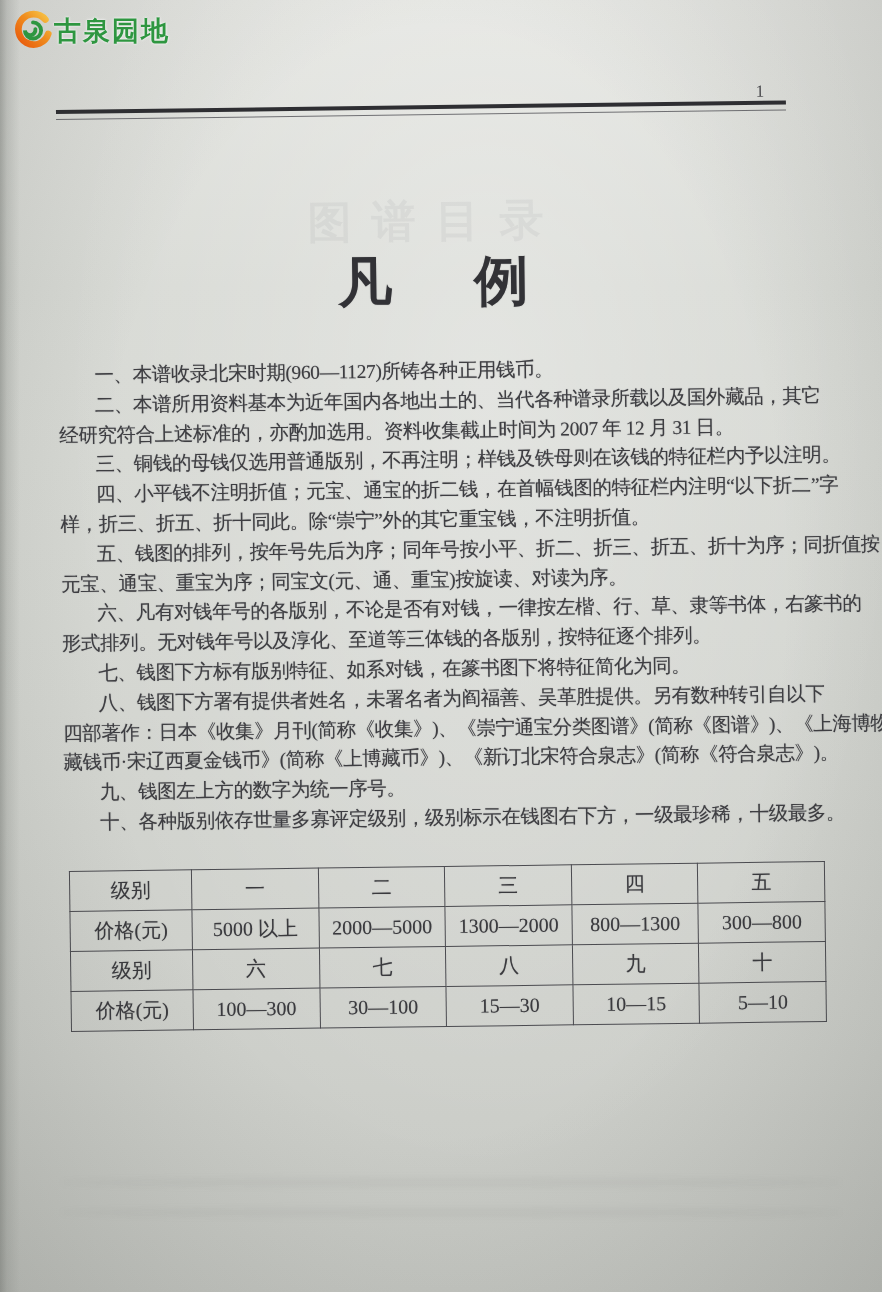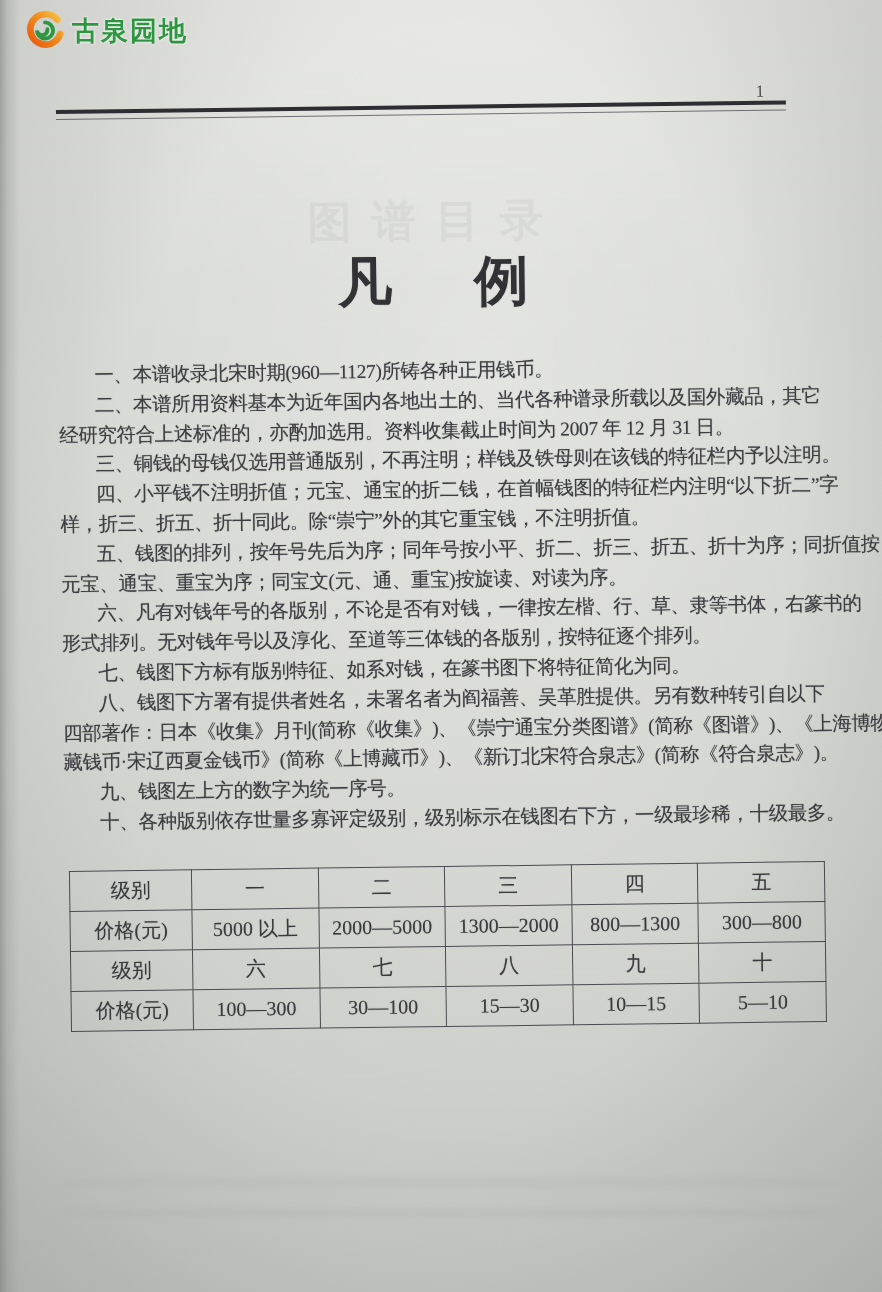--- a/index.html
+++ b/index.html
@@ -13,21 +13,21 @@
   .photo{position:absolute;inset:0;}
   
   .left-edge{position:absolute;left:0;top:0;bottom:0;width:20px;
     background:linear-gradient(90deg, rgba(130,133,128,.55) 0%, rgba(150,153,148,.30) 35%, rgba(150,153,148,0) 100%);}
   .vignette{position:absolute;inset:0;pointer-events:none;
     background:radial-gradient(ellipse at 50% 45%, rgba(0,0,0,0) 55%, rgba(52,55,50,.16) 100%);}
   .streak{position:absolute;left:60px;right:40px;height:9px;border-radius:50%;
     background:rgba(115,120,112,.07);filter:blur(3px);}
 
   
-  .watermark{position:absolute;left:24px;top:10px;display:flex;align-items:center;gap:6px;z-index:5;}
+  .watermark{position:absolute;left:12px;top:10px;display:flex;align-items:center;z-index:5;}
   .wm-icon{width:42px;height:42px;display:block;}
   .wm-text{font-size:27px;font-weight:700;letter-spacing:2px;
     color:var(--watermark-green,#2e9640);
     text-shadow:0 0 3px rgba(255,255,255,.9), 0 0 1px rgba(255,255,255,.9);
     font-family:"Liberation Sans", sans-serif;}
 
   
   .content{position:absolute;inset:0;transform:rotate(-0.75deg);transform-origin:441px 646px;
     color:var(--ink,#3e3e42);}
   .page-number{position:absolute;left:763px;top:86px;font-size:17px;color:#4b4b4f;}

